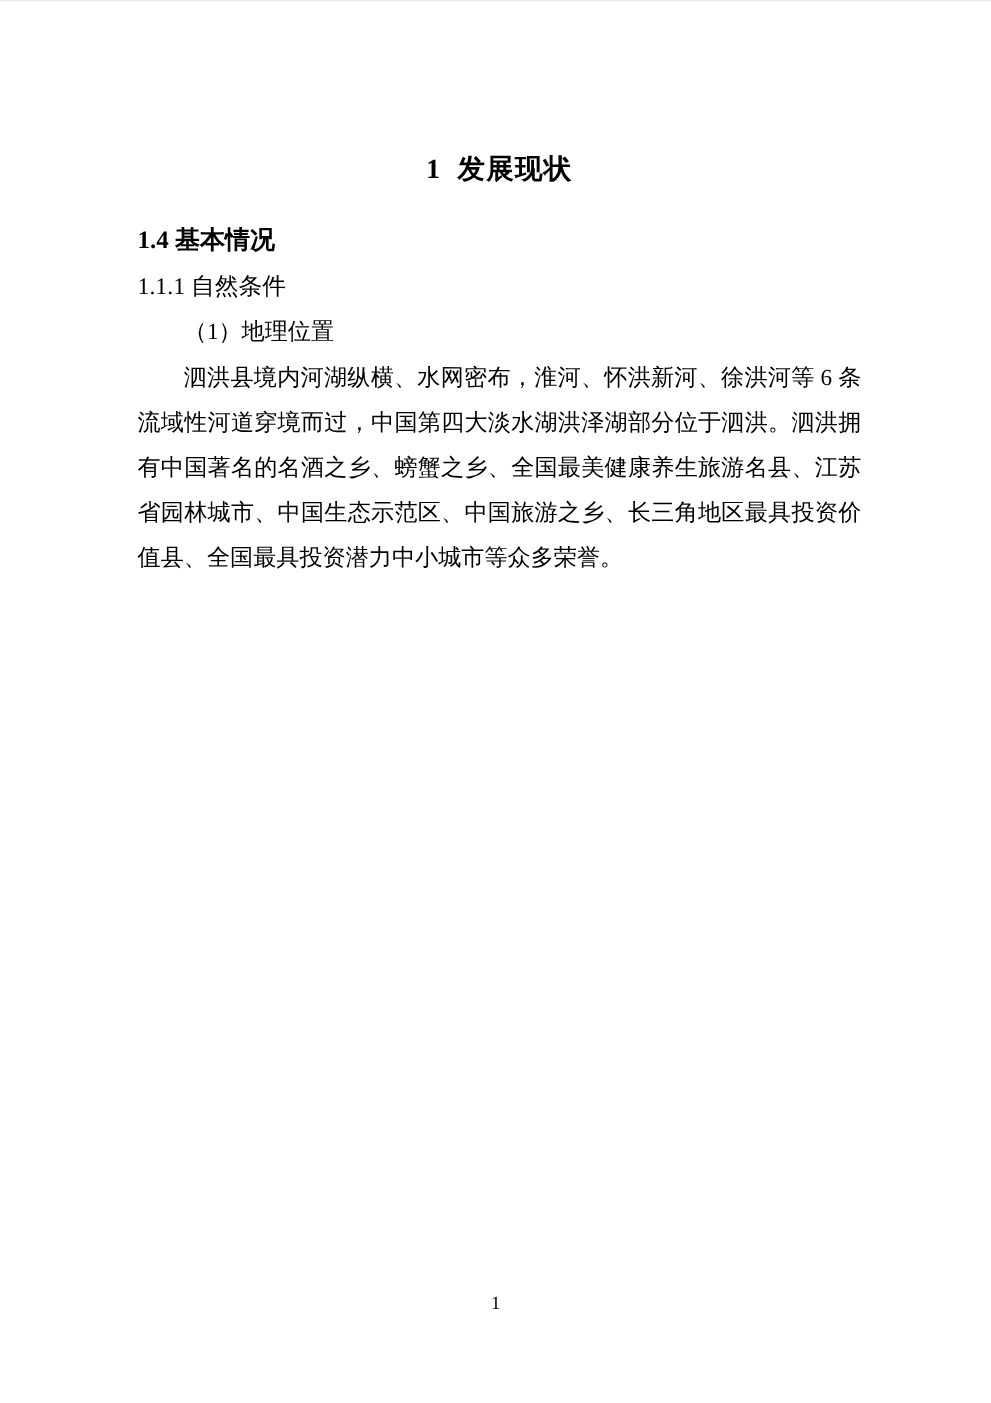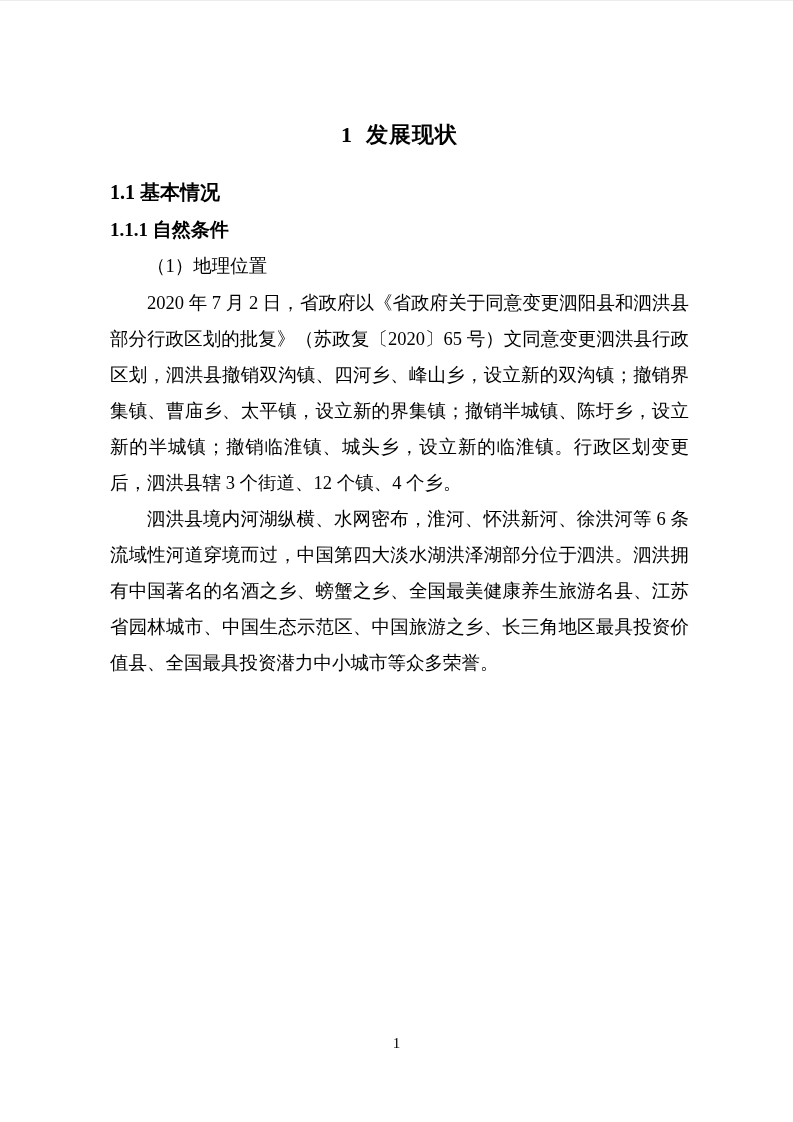--- a/index.html
+++ b/index.html
@@ -30,21 +30,21 @@
   }
   .h-sec {
     margin: 17px 0 0 0;
     font-size: 20px;
     font-weight: bold;
     line-height: 37px;
   }
   .h-sub {
     margin: 0;
     font-size: 19px;
-    font-weight: bold;
+    font-weight: normal;
     line-height: 37px;
   }
   .item-label {
     margin: 0;
     font-size: 18.5px;
     line-height: 37px;
     text-indent: 2em;
   }
   .body-para {
     margin: 0;
@@ -63,28 +63,27 @@
     line-height: 20px;
   }
 </style>
 </head>
 <body>
 
 <div class="page">
 
   <h1 class="doc-title">1  发展现状</h1>
 
-  <h2 class="h-sec">1.1 基本情况</h2>
+  <h2 class="h-sec">1.4 基本情况</h2>
 
   <h3 class="h-sub">1.1.1 自然条件</h3>
 
   <p class="item-label">（1）地理位置</p>
 
 
-  <p class="body-para">2020 年 7 月 2 日，省政府以《省政府关于同意变更泗阳县和泗洪县部分行政区划的批复》（苏政复〔2020〕65 号）文同意变更泗洪县行政区划，泗洪县撤销双沟镇、四河乡、峰山乡，设立新的双沟镇；撤销界集镇、曹庙乡、太平镇，设立新的界集镇；撤销半城镇、陈圩乡，设立新的半城镇；撤销临淮镇、城头乡，设立新的临淮镇。行政区划变更后，泗洪县辖 3 个街道、12 个镇、4 个乡。</p>
 
   <p class="body-para">泗洪县境内河湖纵横、水网密布，淮河、怀洪新河、徐洪河等 6 条流域性河道穿境而过，中国第四大淡水湖洪泽湖部分位于泗洪。泗洪拥有中国著名的名酒之乡、螃蟹之乡、全国最美健康养生旅游名县、江苏省园林城市、中国生态示范区、中国旅游之乡、长三角地区最具投资价值县、全国最具投资潜力中小城市等众多荣誉。</p>
 
 
   <div class="page-footer">
     <span>1</span>
   </div>
 
 </div>
 

